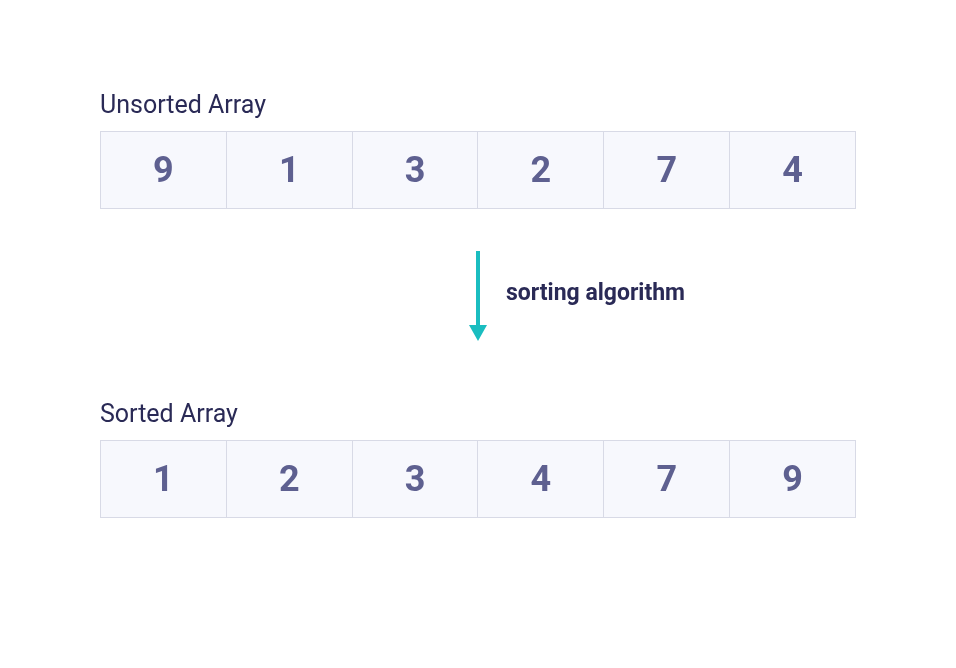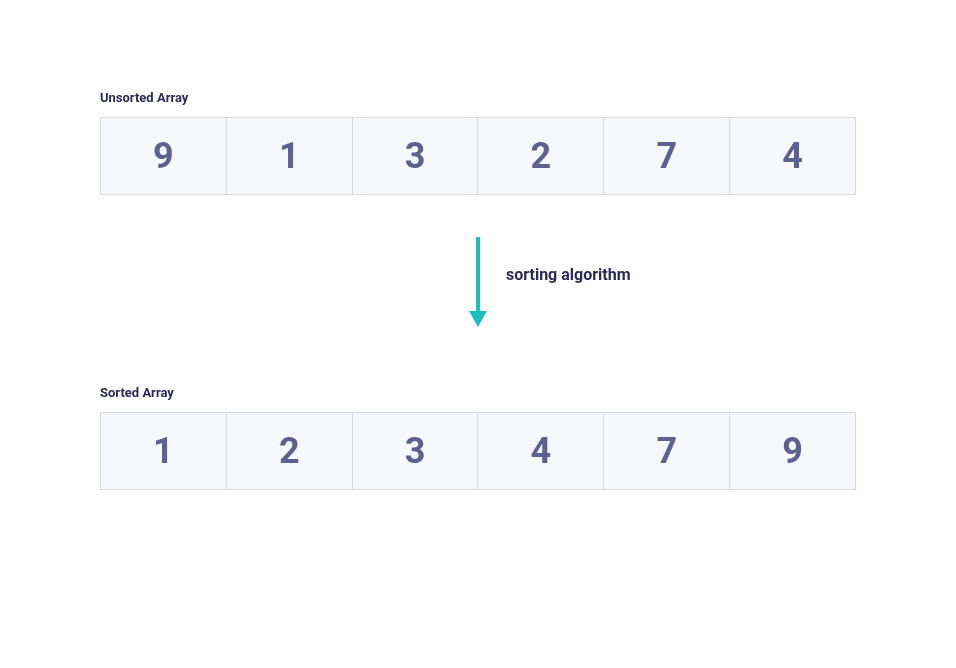--- a/index.html
+++ b/index.html
@@ -10,22 +10,22 @@
     body {
       width: 956px;
       height: 668px;
       background: #ffffff;
       font-family: -apple-system, BlinkMacSystemFont, "Segoe UI", Roboto, sans-serif;
       padding: 90px 100px;
       position: relative;
     }
     .section-label {
       color: #2a2a56;
-      font-weight: 700;
-      font-size: 13px;
+      font-weight: 400;
+      font-size: 25px;
       margin-bottom: 12px;
     }
     .array-row {
       display: flex;
       width: 756px;
     }
     .cell {
       flex: 1;
       height: 78px;
       background: #f7f8fd;
@@ -52,21 +52,21 @@
       left: 50%;
       top: 12px;
       transform: translateX(-50%);
     }
     .arrow-label {
       position: absolute;
       left: calc(50% + 28px);
       top: 40px;
       color: #2a2a56;
       font-weight: 700;
-      font-size: 16px;
+      font-size: 23px;
     }
   </style>
 </head>
 <body>
 
 <div class="section-label">Unsorted Array</div>
 <div class="array-row">
   <div class="cell">9</div>
   <div class="cell">1</div>
   <div class="cell">3</div>

